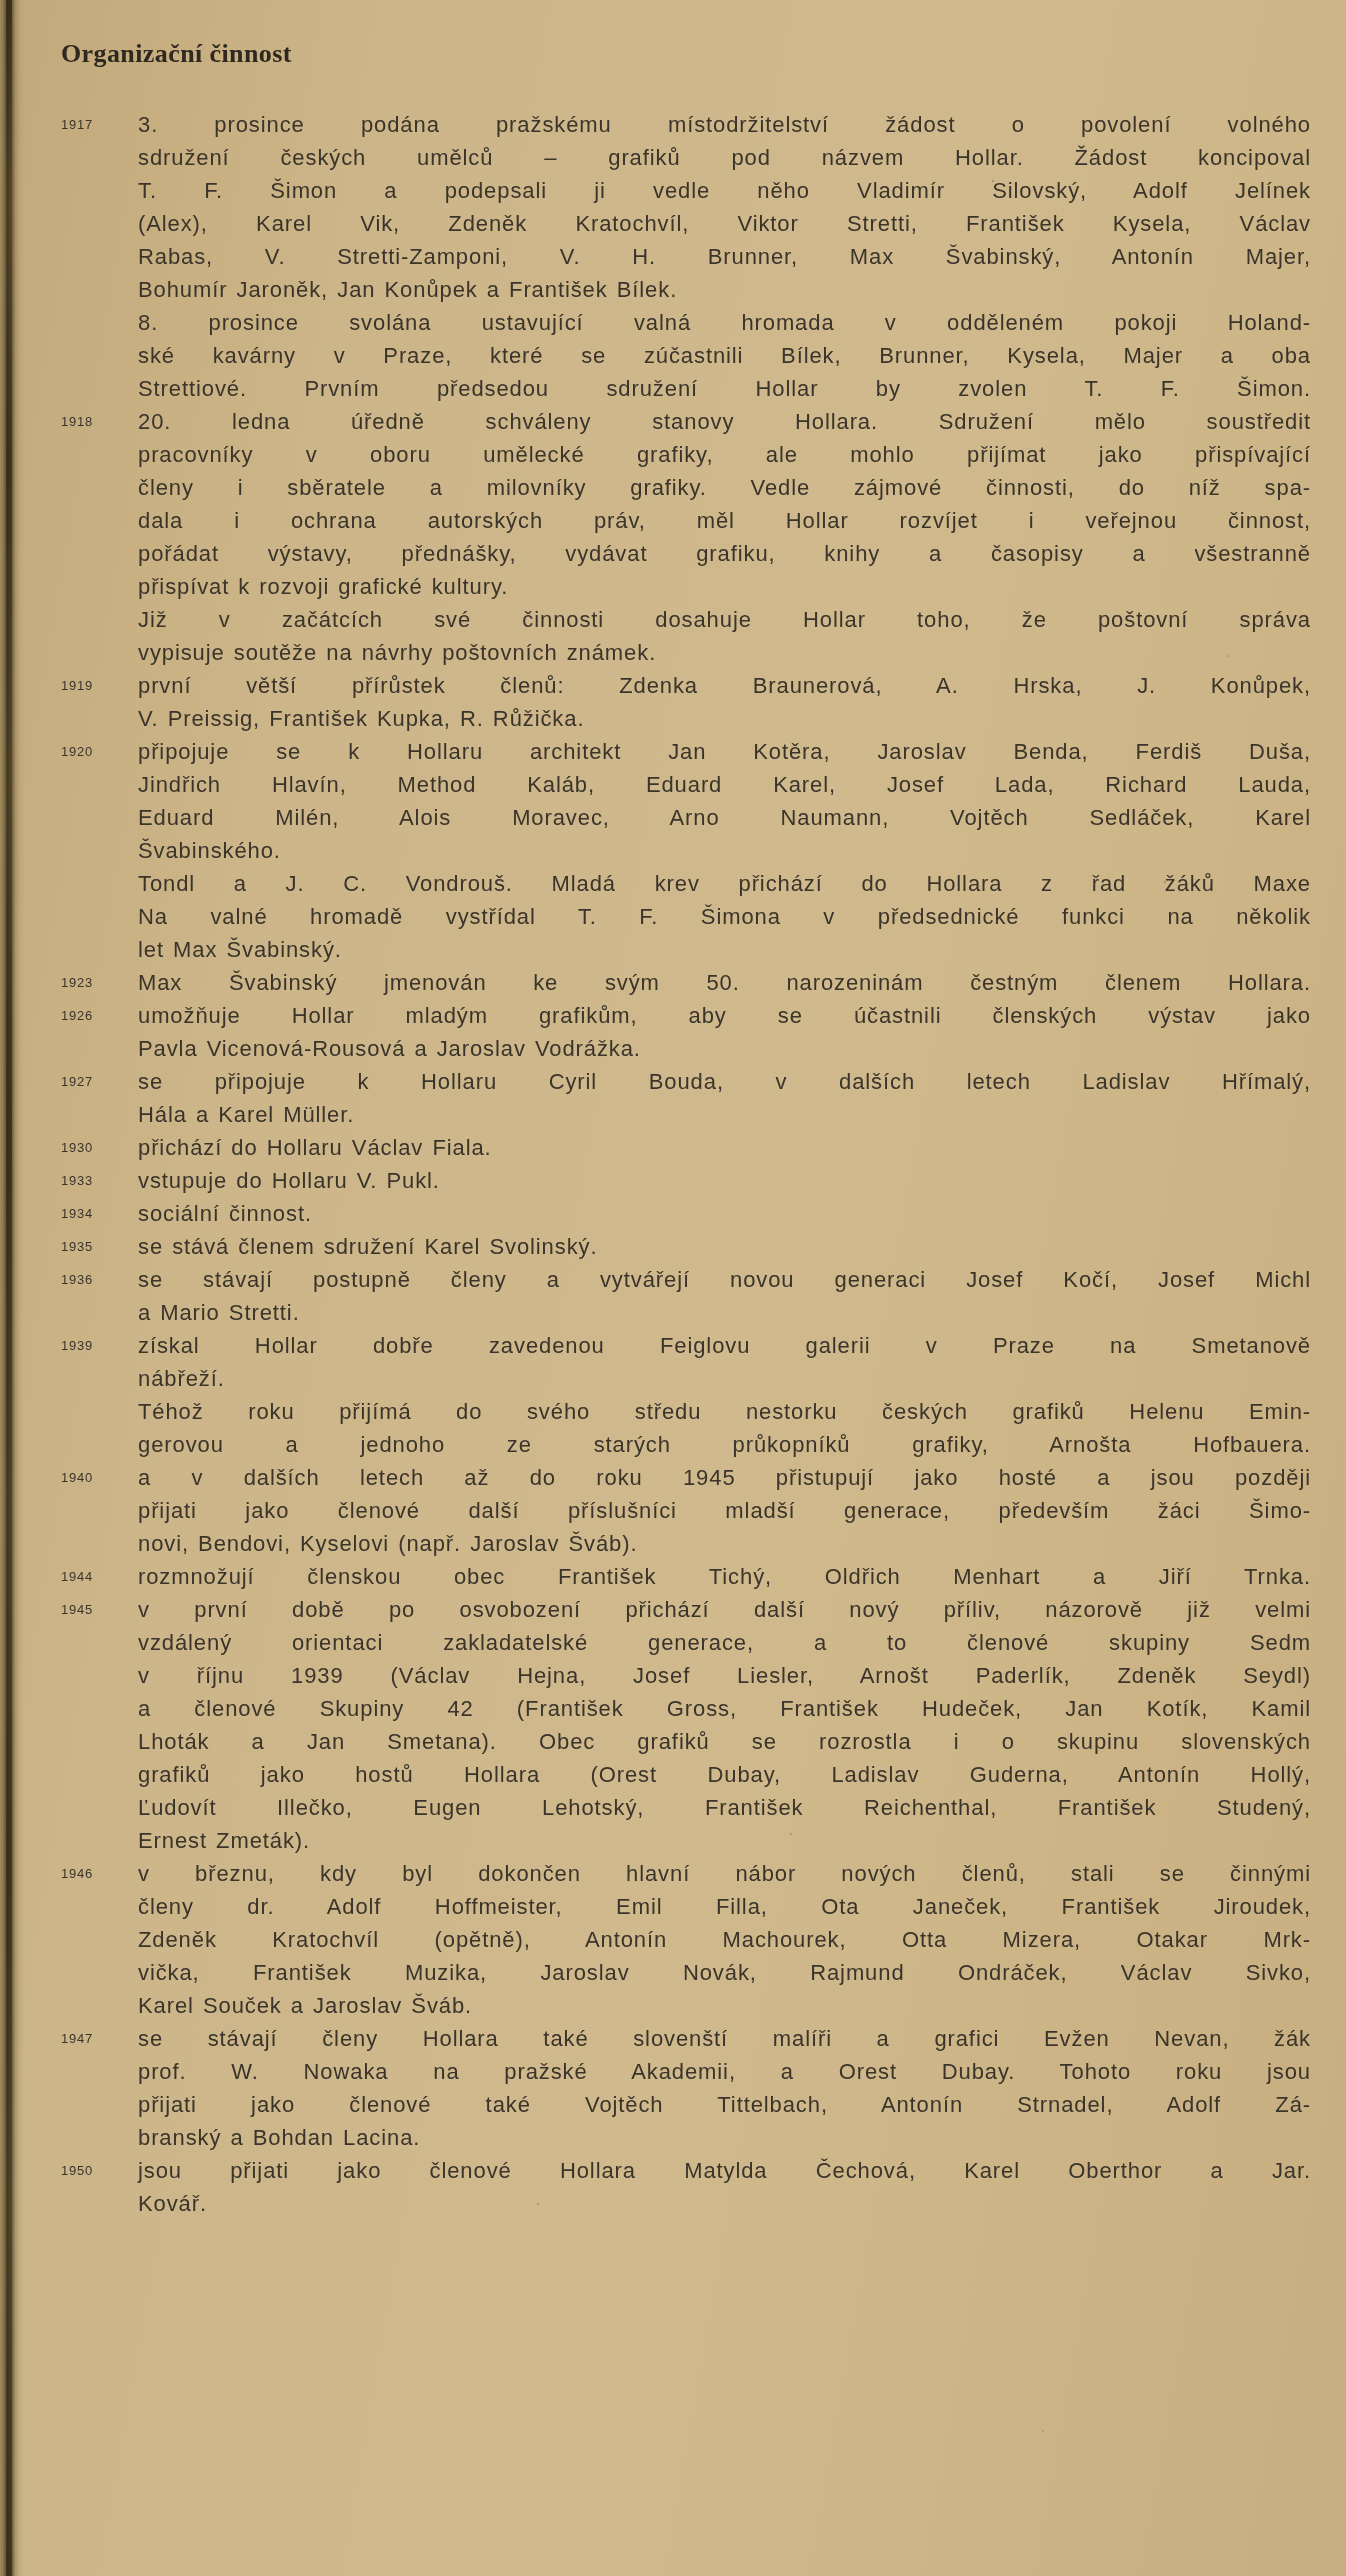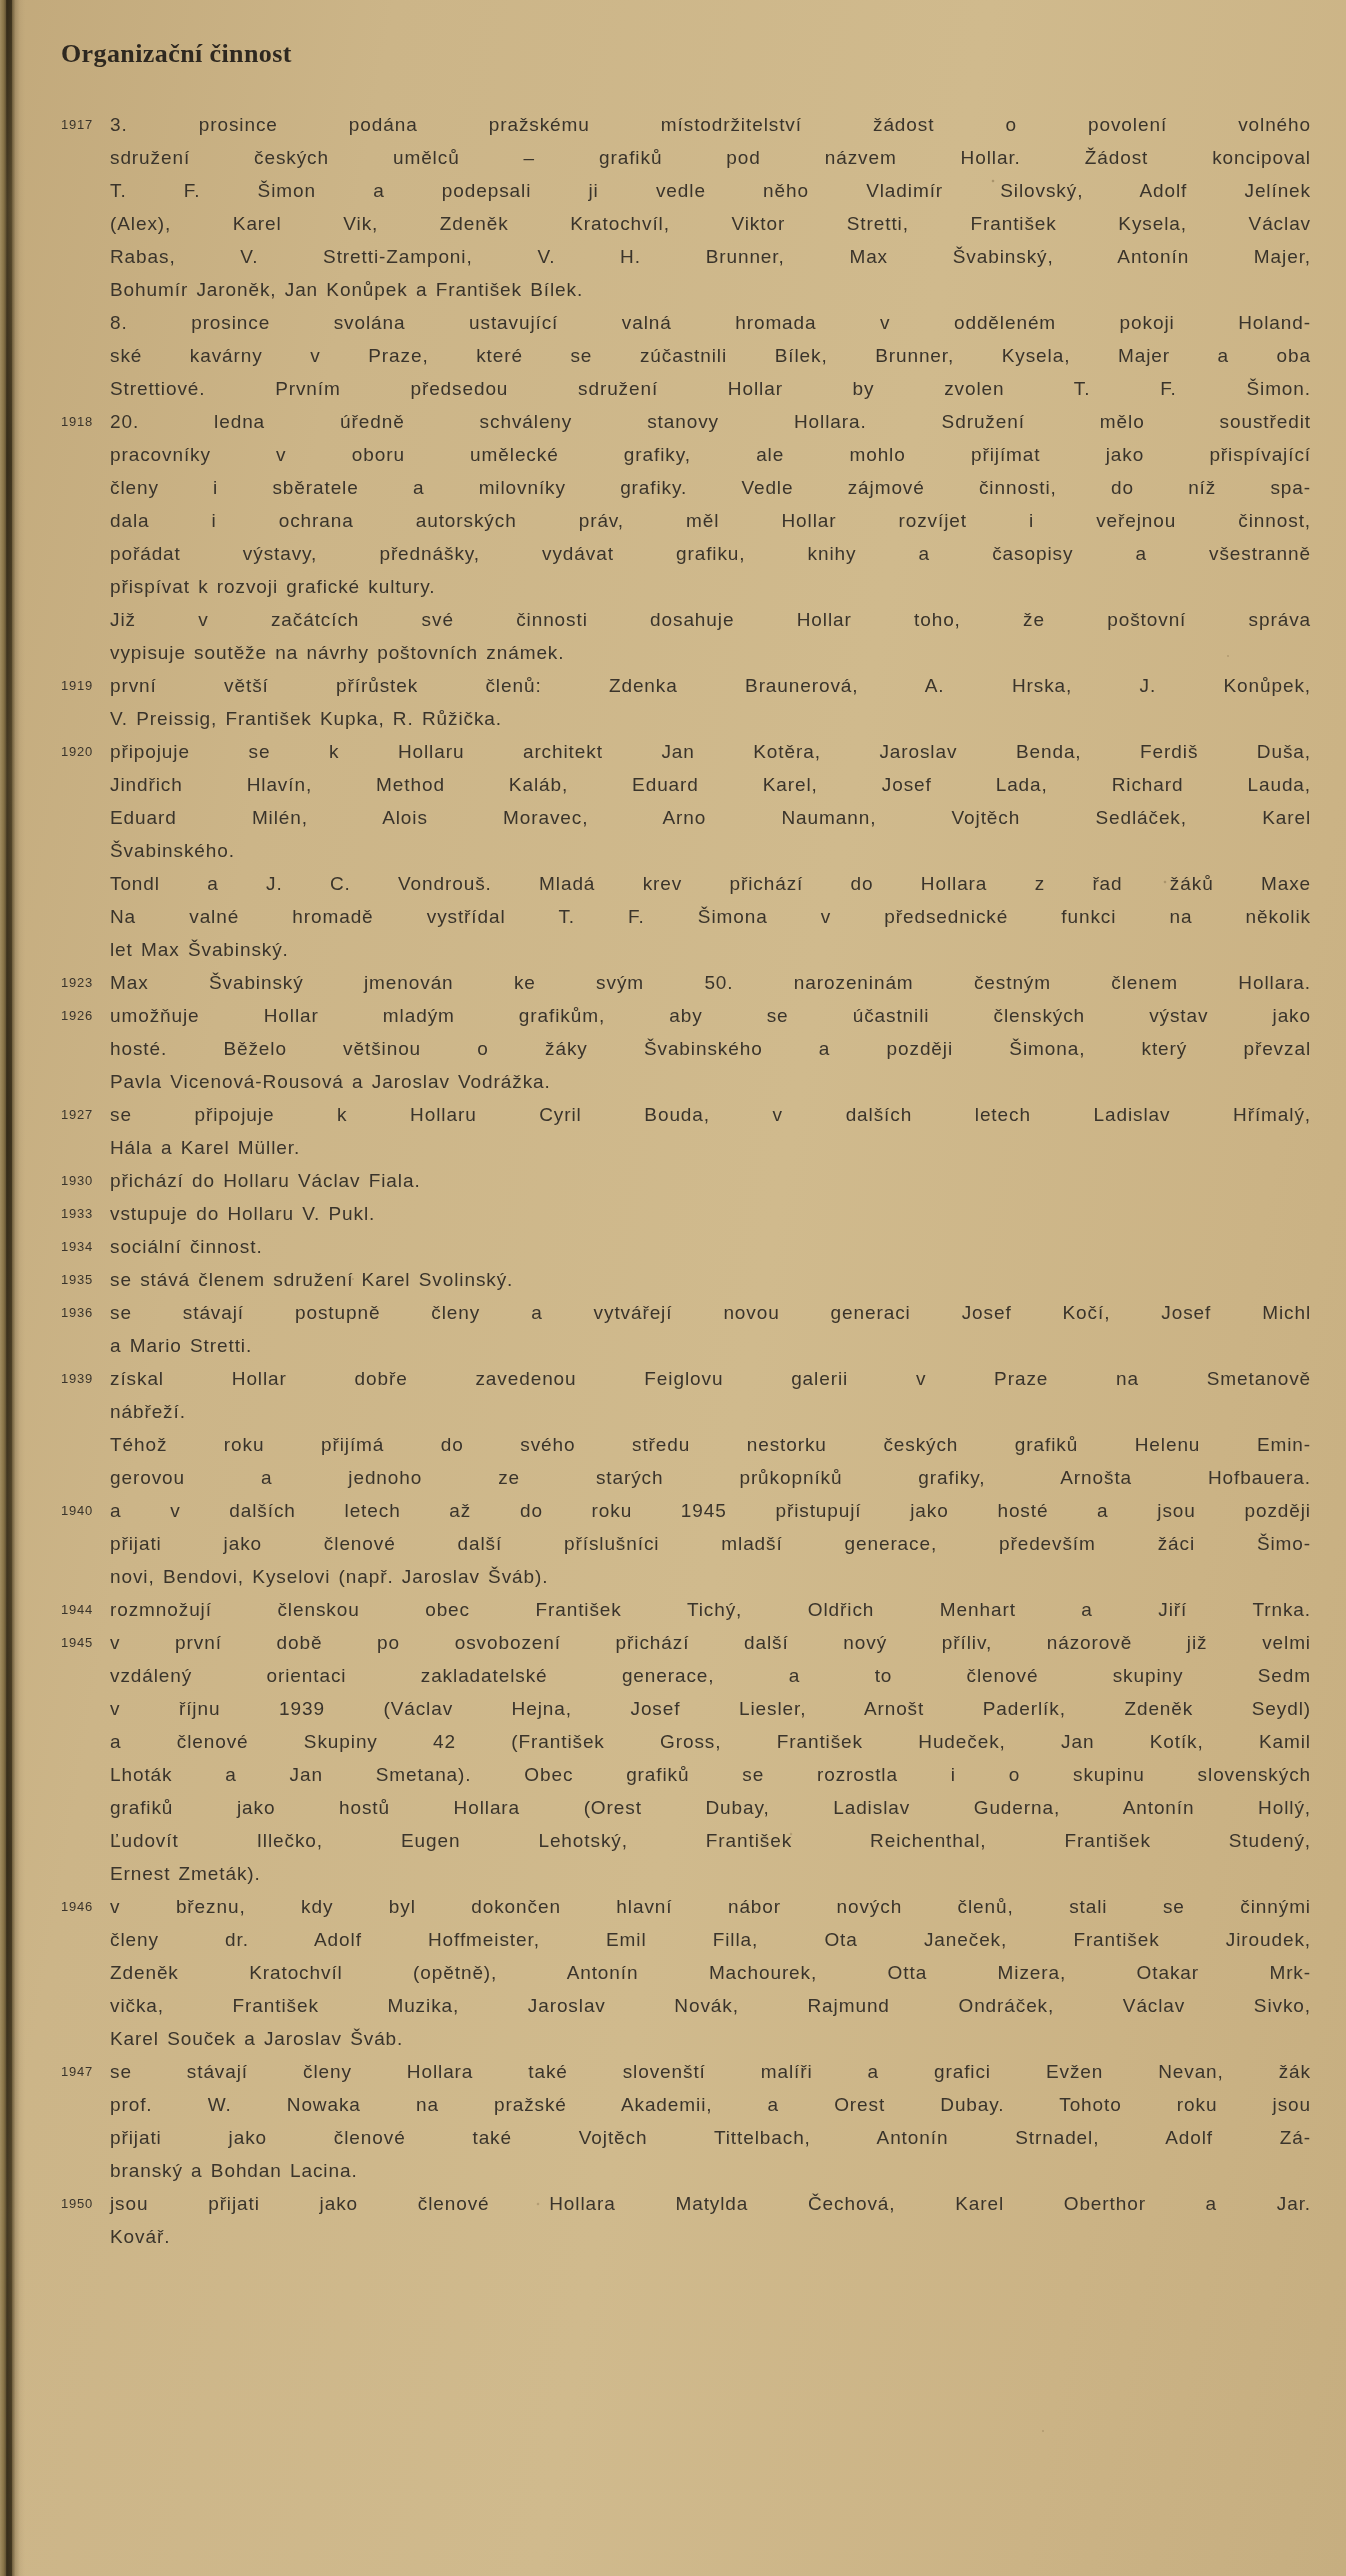--- a/index.html
+++ b/index.html
@@ -68,24 +68,25 @@
   }
   .year {
     flex: 0 0 49px;
     font-size: 13px;
     line-height: 33px;
     letter-spacing: 0.8px;
     color: #3a342b;
   }
   .entry-text {
     flex: 1;
-    font-size: 19px;
+    font-size: 22px;
     line-height: 33px;
     letter-spacing: 0.9px;
     word-spacing: 2.1px;
+    margin-left: 28px;
   }
   .para { margin: 0; }
   .line {
     text-align: justify;
     text-align-last: justify;
   }
   .line.short-last {
     text-align-last: left;
   }
 </style>
@@ -168,21 +169,20 @@
             <div class="line">Max Švabinský jmenován ke svým 50. narozeninám čestným členem Hollara.</div>
           </div>
         </div>
   </div>
 
   <div class="entry">
     <div class="year">1926</div>
     <div class="entry-text">
           <div class="para">
             <div class="line">umožňuje Hollar mladým grafikům, aby se účastnili členských výstav jako</div>
-            <div class="line">hosté. Běželo většinou o žáky Švabinského a později Šimona, který převzal</div>
             <div class="line short-last">Pavla Vicenová-Rousová a Jaroslav Vodrážka.</div>
           </div>
         </div>
   </div>
 
   <div class="entry">
     <div class="year">1927</div>
     <div class="entry-text">
           <div class="para">
             <div class="line">se připojuje k Hollaru Cyril Bouda, v dalších letech Ladislav Hřímalý,</div>

